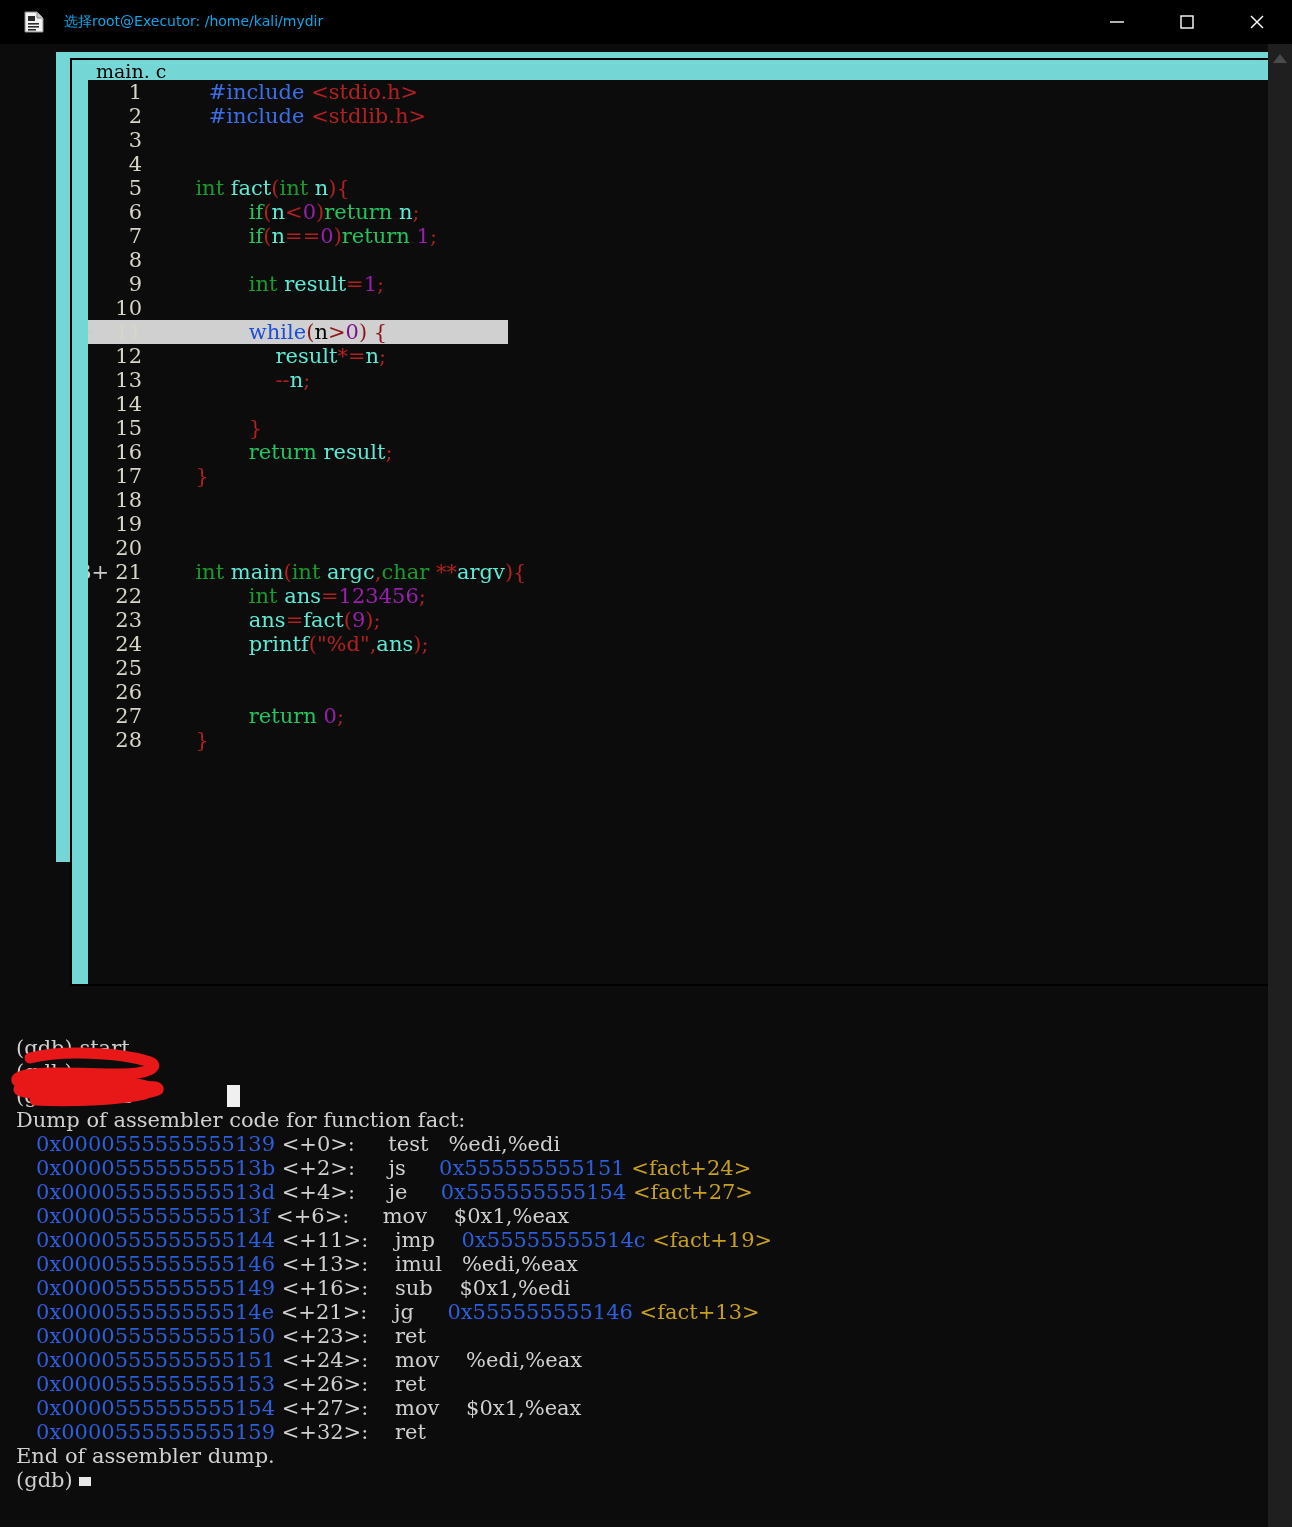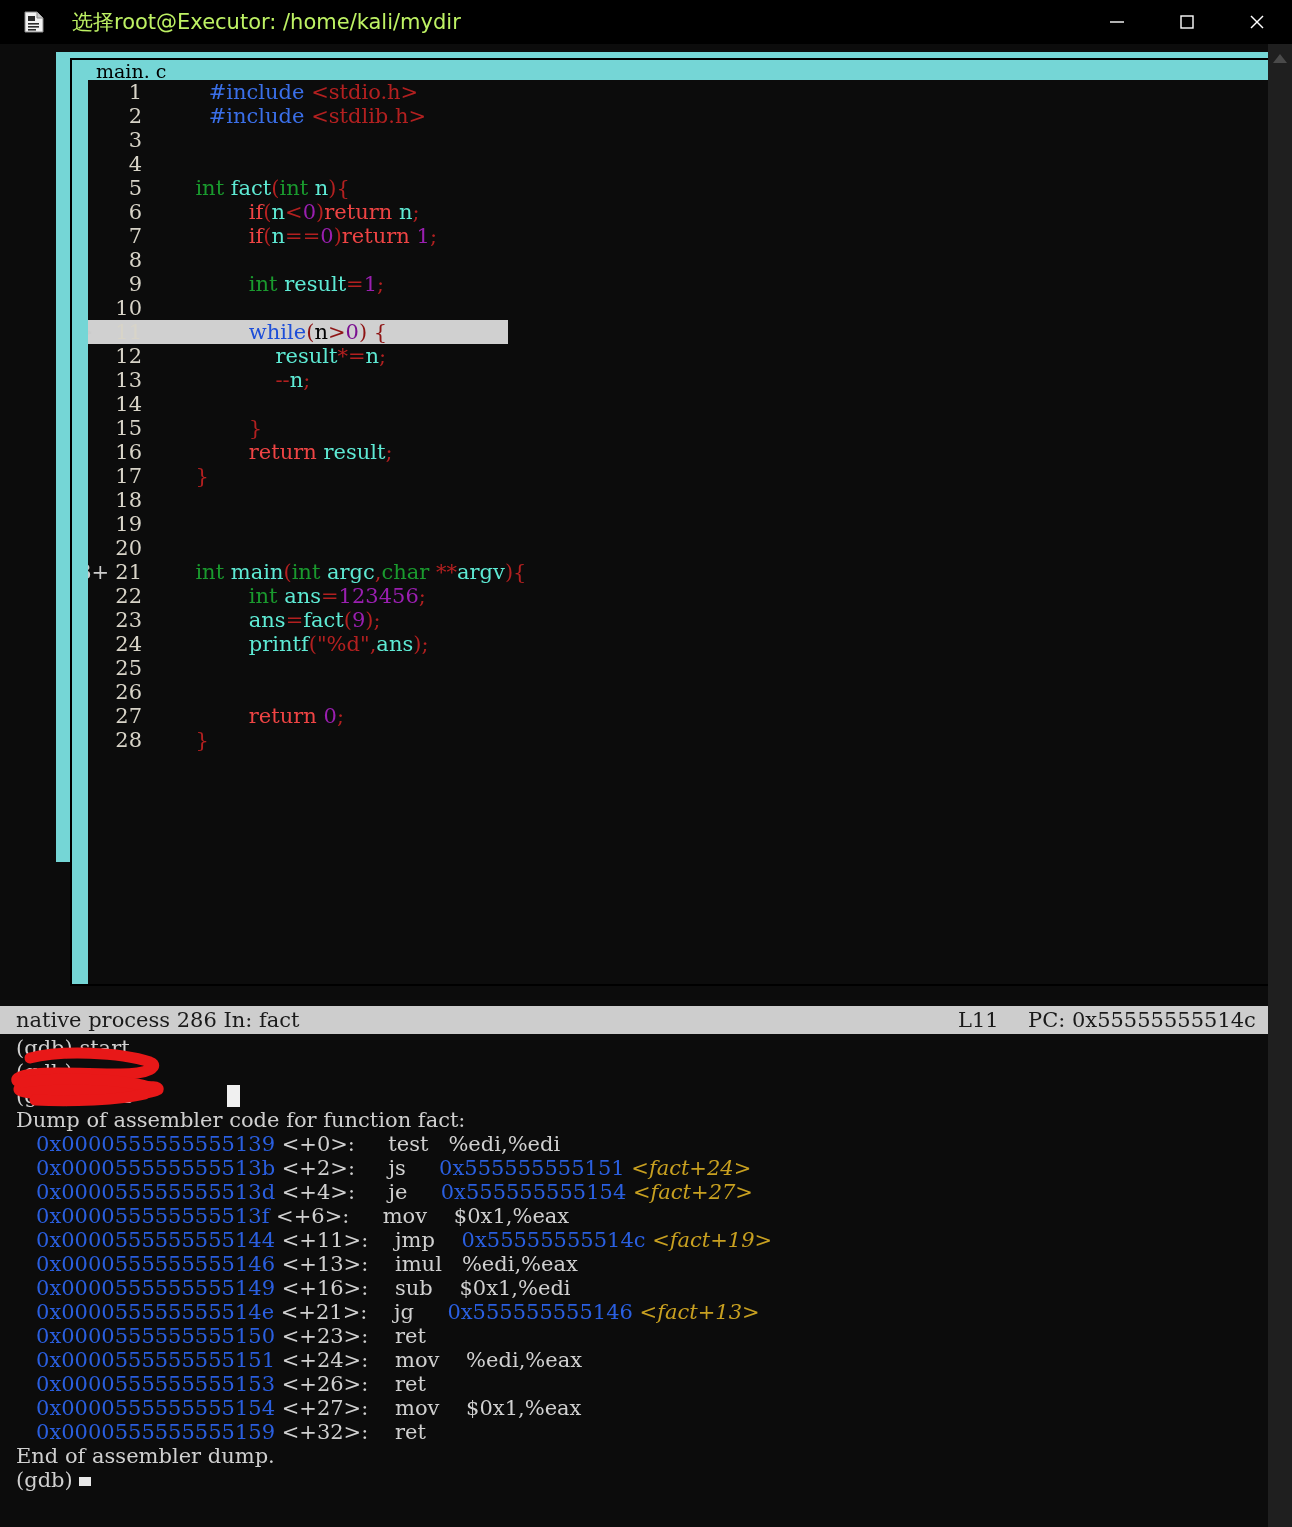--- a/index.html
+++ b/index.html
@@ -23,23 +23,23 @@
     display: flex;
     align-items: center;
   }
   #title-icon {
     width: 20px; height: 22px;
     margin-left: 24px;
     position: relative;
     flex: 0 0 auto;
   }
   #title-text {
-    margin-left: 28px;
-    color: #bef264;
-    font-size: 21px;
+    margin-left: 20px;
+    color: #0ea5e9;
+    font-size: 14px;
     font-family: "DejaVu Sans", "Liberation Sans", sans-serif;
     white-space: nowrap;
     letter-spacing: 0px;
   }
   .winbtn {
     width: 70px; height: 44px;
     display: flex; align-items: center; justify-content: center;
     flex: 0 0 auto;
   }
   #winbtns { margin-left: auto; display: flex; }
@@ -135,21 +135,21 @@
     width: 54px;
     text-align: right;
     color: #d8d4c8;
   }
   .codetext { display: inline; }
 
   
   .t-pp   { color: #3a6fe8; }           
   .t-hdr  { color: #b32020; }           
   .t-type { color: #1a9a2e; }           
-  .t-kw   { color: #ef4444; }           
+  .t-kw   { color: #22c55e; }           
   .t-pun  { color: #b32020; }           
   .t-num  { color: #9a1fb0; }           
   .t-str  { color: #b32020; }           
   .t-id   { color: #5eead4; }           
 
   .codeline.cur .t-pp,
   .codeline.cur .t-kw   { color: #1d4ed8; }
   .codeline.cur .t-pun  { color: #8e1414; }
   .codeline.cur .t-num  { color: #7a1090; }
   .codeline.cur .t-id   { color: #000000; }
@@ -183,21 +183,21 @@
   }
   .cline {
     height: 24px;
     line-height: 24px;
     white-space: pre;
     color: #d0d0d0;
     padding-left: 16px;
     position: relative;
   }
   .addr { color: #2a5fe0; text-align: center; }
-  .sym  { color: #c8a020; font-style: italic; }
+  .sym  { color: #c8a020; }
   .arrow{ color: #d0d0d0; }
   .cursor-block {
     display: inline-block;
     width: 13px; height: 22px;
     background: #f0f0f0;
     vertical-align: -4px;
   }
   .cursor-small {
     display: inline-block;
     width: 12px; height: 9px;
@@ -279,25 +279,20 @@
           <div class="codeline"><span class="lnum">23</span><span class="codetext"><span class="t-id">                </span><span class="t-id">ans</span><span class="t-pun">=</span><span class="t-id">fact</span><span class="t-pun">(</span><span class="t-num">9</span><span class="t-pun">)</span><span class="t-pun">;</span></span></div>
           <div class="codeline"><span class="lnum">24</span><span class="codetext"><span class="t-id">                </span><span class="t-id">printf</span><span class="t-pun">(</span><span class="t-str">"%d"</span><span class="t-pun">,</span><span class="t-id">ans</span><span class="t-pun">)</span><span class="t-pun">;</span></span></div>
           <div class="codeline"><span class="lnum">25</span><span class="codetext"></span></div>
           <div class="codeline"><span class="lnum">26</span><span class="codetext"></span></div>
           <div class="codeline"><span class="lnum">27</span><span class="codetext"><span class="t-id">                </span><span class="t-kw">return</span><span class="t-id"> </span><span class="t-num">0</span><span class="t-pun">;</span></span></div>
           <div class="codeline"><span class="lnum">28</span><span class="codetext"><span class="t-id">        </span><span class="t-pun">}</span></span></div>
         </div>
     </div>
   </div>
 
-  <div id="statusbar">
-    <span id="status-left">native process 286 In: fact</span>
-    <span id="status-line">L11</span>
-    <span id="status-pc">PC: 0x55555555514c</span>
-  </div>
 
   <div id="console">
       <div class="cline">(gdb) start</div>
       <div class="cline">(gdb) u</div>
       <div class="cline">(gdb) disas<span>              </span><span class="cursor-block"></span></div>
       <div class="cline">Dump of assembler code for function fact:</div>
       <div class="cline"><span class="arrow">   </span><span class="addr">0x0000555555555139</span><span> &lt;+0&gt;:</span><span>     test</span><span>   %edi,%edi</span></div>
       <div class="cline"><span class="arrow">   </span><span class="addr">0x000055555555513b</span><span> &lt;+2&gt;:</span><span>     js</span><span>     </span><span class="addr">0x555555555151</span><span class="sym"> &lt;fact+24&gt;</span></div>
       <div class="cline"><span class="arrow">   </span><span class="addr">0x000055555555513d</span><span> &lt;+4&gt;:</span><span>     je</span><span>     </span><span class="addr">0x555555555154</span><span class="sym"> &lt;fact+27&gt;</span></div>
       <div class="cline"><span class="arrow">   </span><span class="addr">0x000055555555513f</span><span> &lt;+6&gt;:</span><span>     mov</span><span>    $0x1,%eax</span></div>

